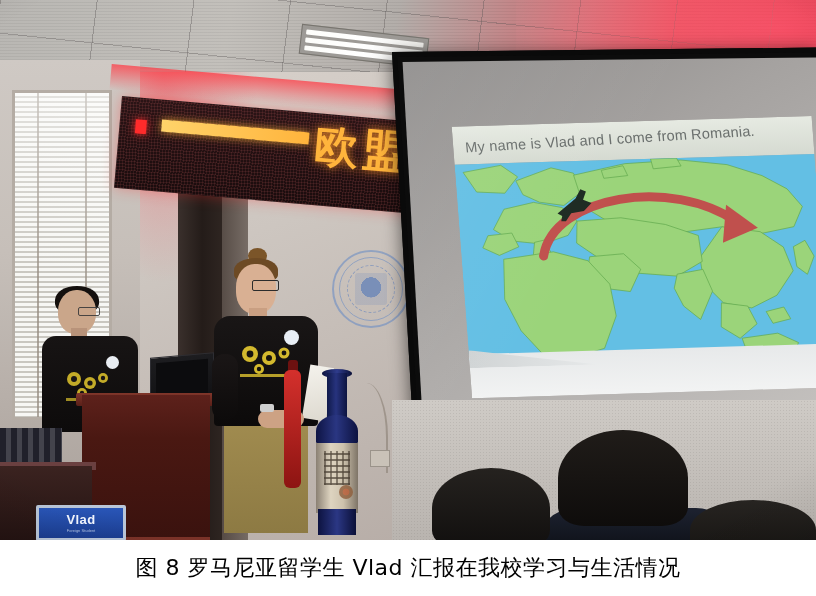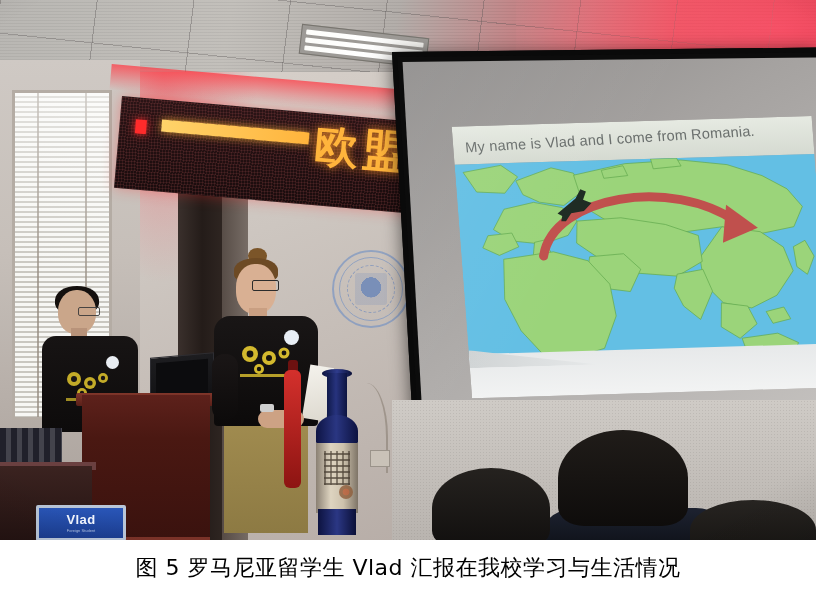--- a/index.html
+++ b/index.html
@@ -414,16 +414,16 @@
 
     <div class="aud2-body"></div>
     <div class="aud1"></div>
     <div class="aud2"></div>
     <div class="aud3"></div>
 
     <div class="vignette"></div>
   </div>
 
   <div id="caption">
-    <span>图 5 罗马尼亚留学生 Vlad 汇报在我校学习与生活情况</span>
+    <span>图 8 罗马尼亚留学生 Vlad 汇报在我校学习与生活情况</span>
   </div>
 
 </div>
 
 </body></html>

